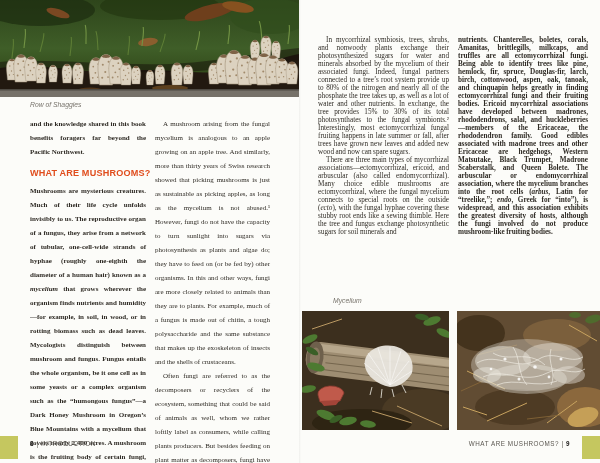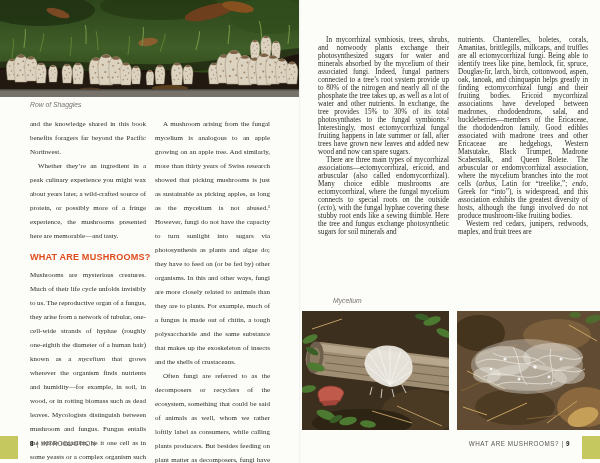--- a/index.html
+++ b/index.html
@@ -12,21 +12,21 @@
   .caption{
     position:absolute;font:italic 6.8px "Liberation Sans",sans-serif;color:#77736b;
   }
   .col{
     position:absolute;text-align:justify;color:#2f2b25;
     hyphens:auto;-webkit-hyphens:auto;word-spacing:-0.2px;
   }
   .col-l{font-size:7px;line-height:14px;}
   .col-r{font-size:7.2px;line-height:8px;}
   .p{margin:0;text-indent:8px;}
-  .p.first{text-indent:0;}
+  .p.first{text-indent:0;font-weight:bold;}
   .heading{
     font-family:"Liberation Sans",sans-serif;font-weight:700;font-size:9.4px;
     letter-spacing:0.2px;color:#e04d1d;margin:7px 0 3.5px;text-indent:0;
     transform:scaleX(0.97);transform-origin:left center;white-space:nowrap;text-align:left;
   }
   .footer{
     position:absolute;top:440px;font-family:"Liberation Sans",sans-serif;
     font-size:6.3px;letter-spacing:0.55px;color:#5a5650;white-space:nowrap;
   }
   .footer .pgnum{color:#171513;font-weight:bold;}
@@ -117,21 +117,20 @@
       <ellipse cx="170" cy="88" rx="18" ry="3" fill="#6b4a22" opacity="0.8"></ellipse>
       <ellipse cx="90" cy="90" rx="12" ry="2.5" fill="#5d3d1d" opacity="0.8"></ellipse>
       <rect y="89" width="299" height="8" fill="#767169"></rect>
       <rect y="89" width="299" height="1.5" fill="#4d4942"></rect>
     </svg>
   </div>
   <div class="caption" style="left:30px;top:101px;">Row of Shaggies</div>
 
   <div class="col col-l" style="left:30px;top:117px;width:116px;">
     <p class="p first">and the knowledge shared in this book benefits foragers far beyond the Pacific Northwest.</p>
-    <p class="p">Whether they’re an ingredient in a peak culinary experience you might wax about years later, a wild-crafted source of protein, or possibly more of a fringe experience, the mushrooms presented here are memorable—and tasty.</p>
     <h2 class="heading">WHAT ARE MUSHROOMS?</h2>
     <p class="p first">Mushrooms are mysterious creatures. Much of their life cycle unfolds invisibly to us. The reproductive organ of a fungus, they arise from a network of tubular, one-cell-wide strands of hyphae (roughly one-eighth the diameter of a human hair) known as a <em>mycelium</em> that grows wherever the organism finds nutrients and humidity—for example, in soil, in wood, or in rotting biomass such as dead leaves. Mycologists distinguish between mushroom and fungus. Fungus entails the whole organism, be it one cell as in some yeasts or a complex organism such as the “humongous fungus”—a Dark Honey Mushroom in Oregon’s Blue Mountains with a mycelium that covers nearly 2,400 acres. A mushroom is the fruiting body of certain fungi, essentially a bundle of specialized hyphae of the organism (“fruitings” has been simplified to “fruits” in this guide’s title).</p>
   </div>
 
   <div class="col col-l" style="left:155px;top:117px;width:115px;">
     <p class="p">A mushroom arising from the fungal mycelium is analogous to an apple growing on an apple tree. And similarly, more than thirty years of Swiss research showed that picking mushrooms is just as sustainable as picking apples, as long as the mycelium is not abused.¹ However, fungi do not have the capacity to turn sunlight into sugars via photosynthesis as plants and algae do; they have to feed on (or be fed by) other organisms. In this and other ways, fungi are more closely related to animals than they are to plants. For example, much of a fungus is made out of chitin, a tough polysaccharide and the same substance that makes up the exoskeleton of insects and the shells of crustaceans.</p>
     <p class="p">Often fungi are referred to as the decomposers or recyclers of the ecosystem, something that could be said of animals as well, whom we rather loftily label as consumers, while calling plants producers. But besides feeding on plant matter as decomposers, fungi have developed two symbiotic approaches to tap into plants’ photosynthetic powers. The first is by providing a habitat for algae or cyanobacteria and living together to form the lichens. The second is by living as mycorrhizae (<em>myco</em> “fungus” and <em>rhizo</em> “root” in Greek), in a symbiosis or mutually beneficial relationship with the feeder roots of a tree or other plant.</p>
   </div>
 
   <div class="accent-block" style="left:0;"></div>
@@ -143,21 +142,20 @@
 
   <div class="spine"></div>
 
   <div class="col col-r" style="left:318px;top:36px;width:131px;">
     <p class="p">In mycorrhizal symbiosis, trees, shrubs, and nonwoody plants exchange their photosynthesized sugars for water and minerals absorbed by the mycelium of their associated fungi. Indeed, fungal partners connected to a tree’s root system provide up to 80% of the nitrogen and nearly all of the phosphate the tree takes up, as well as a lot of water and other nutrients. In exchange, the tree provides 15% to 30% of its total photosynthates to the fungal symbionts.² Interestingly, most ectomycorrhizal fungal fruiting happens in late summer or fall, after trees have grown new leaves and added new wood and now can spare sugars.</p>
     <p class="p">There are three main types of mycorrhizal associations—ectomycorrhizal, ericoid, and arbuscular (also called endomycorrhizal). Many choice edible mushrooms are ectomycorrhizal, where the fungal mycelium connects to special roots on the outside (<em>ecto</em>), with the fungal hyphae covering these stubby root ends like a sewing thimble. Here the tree and fungus exchange photosynthetic sugars for soil minerals and</p>
   </div>
 
   <div class="col col-r" style="left:458px;top:36px;width:130px;">
     <p class="p first">nutrients. Chanterelles, boletes, corals, Amanitas, brittlegills, milkcaps, and truffles are all ectomycorrhizal fungi. Being able to identify trees like pine, hemlock, fir, spruce, Douglas-fir, larch, birch, cottonwood, aspen, oak, tanoak, and chinquapin helps greatly in finding ectomycorrhizal fungi and their fruiting bodies. Ericoid mycorrhizal associations have developed between madrones, rhododendrons, salal, and huckleberries—members of the Ericaceae, the rhododendron family. Good edibles associated with madrone trees and other Ericaceae are hedgehogs, Western Matsutake, Black Trumpet, Madrone Scaberstalk, and Queen Bolete. The arbuscular or endomycorrhizal association, where the mycelium branches into the root cells (<em>arbus</em>, Latin for “treelike,”; <em>endo</em>, Greek for “into”), is widespread, and this association exhibits the greatest diversity of hosts, although the fungi involved do not produce mushroom-like fruiting bodies.</p>
-    <p class="p">Western red cedars, junipers, redwoods, maples, and fruit trees are</p>
   </div>
 
   <div class="caption" style="left:333px;top:297px;">Mycelium</div>
 
   <div class="photo" style="left:302px;top:311px;width:147px;height:119px;">
     <svg width="147" height="119" viewBox="0 0 147 119" xmlns="http://www.w3.org/2000/svg">
       <rect width="147" height="119" fill="#3c2f1e"></rect>
       <ellipse cx="120" cy="100" rx="40" ry="22" fill="#4a3a24"></ellipse>
       <ellipse cx="60" cy="112" rx="50" ry="14" fill="#2e2413"></ellipse>
       <g stroke="#bb9a63" stroke-width="1">

